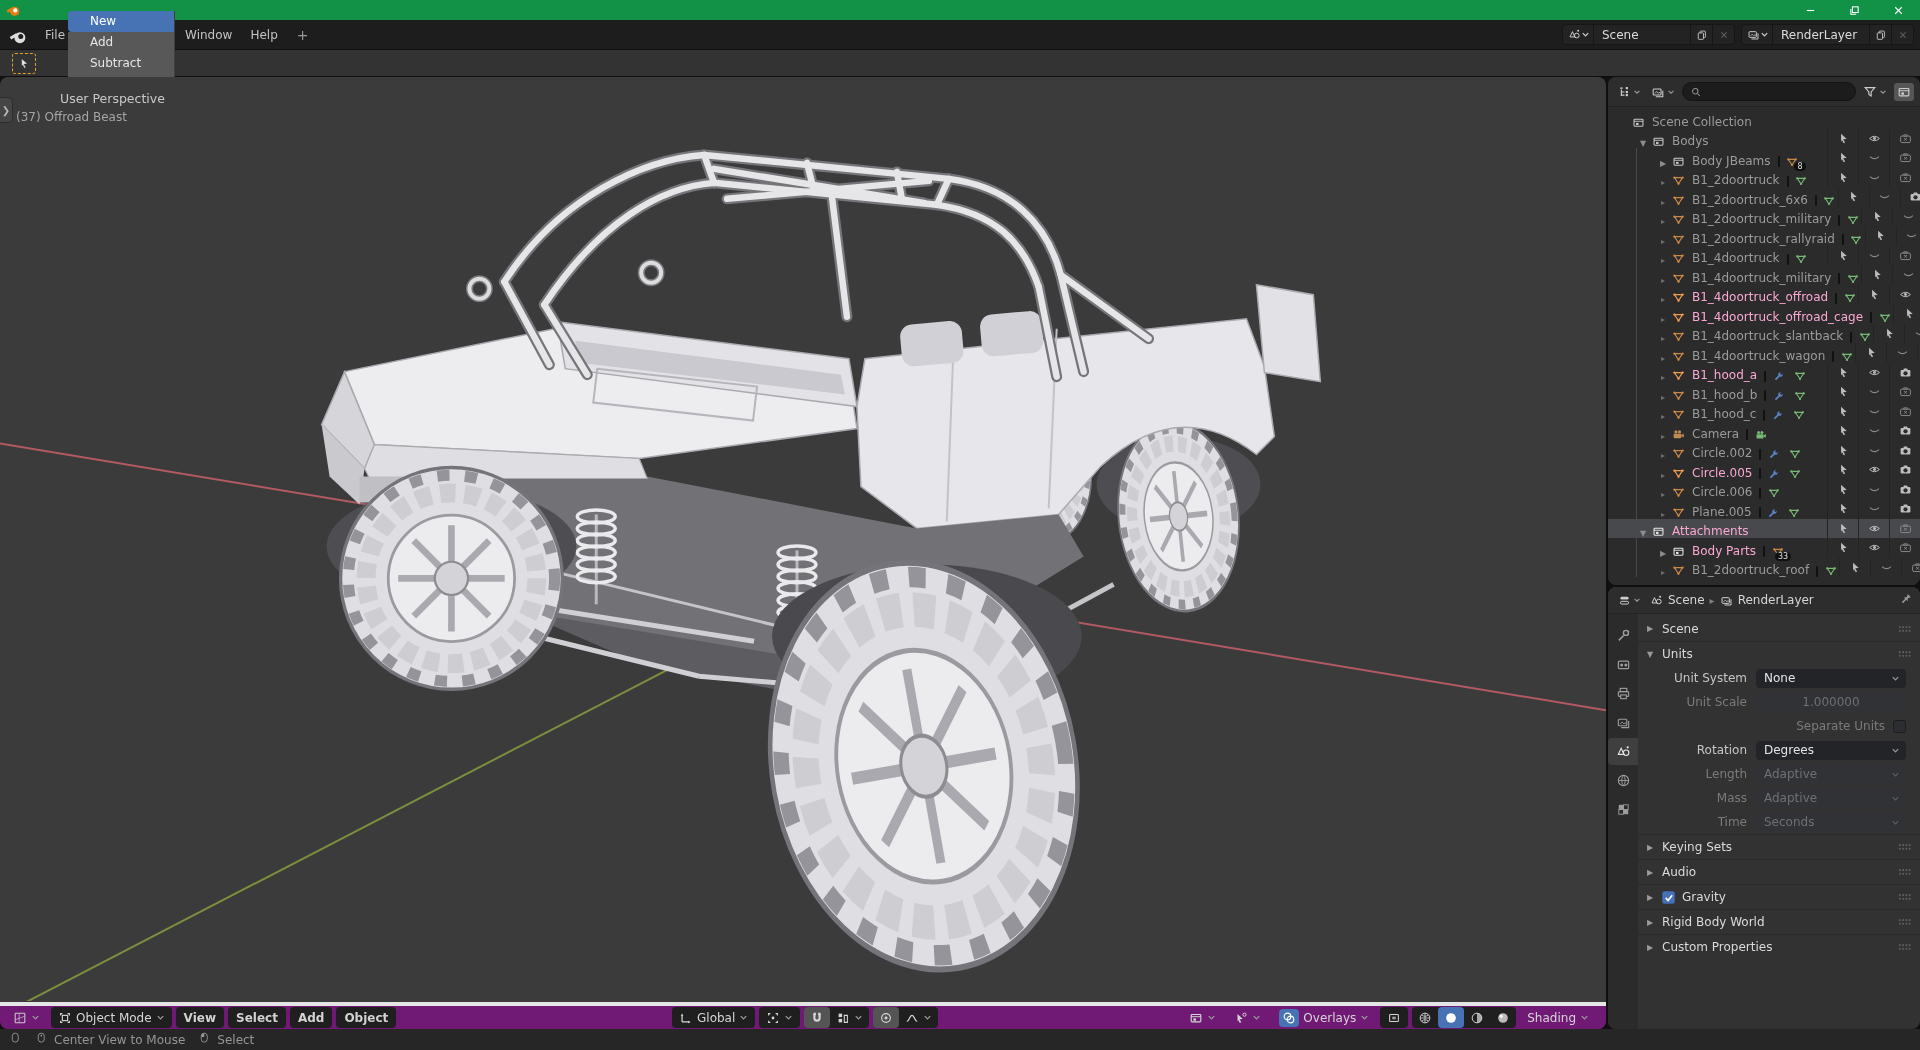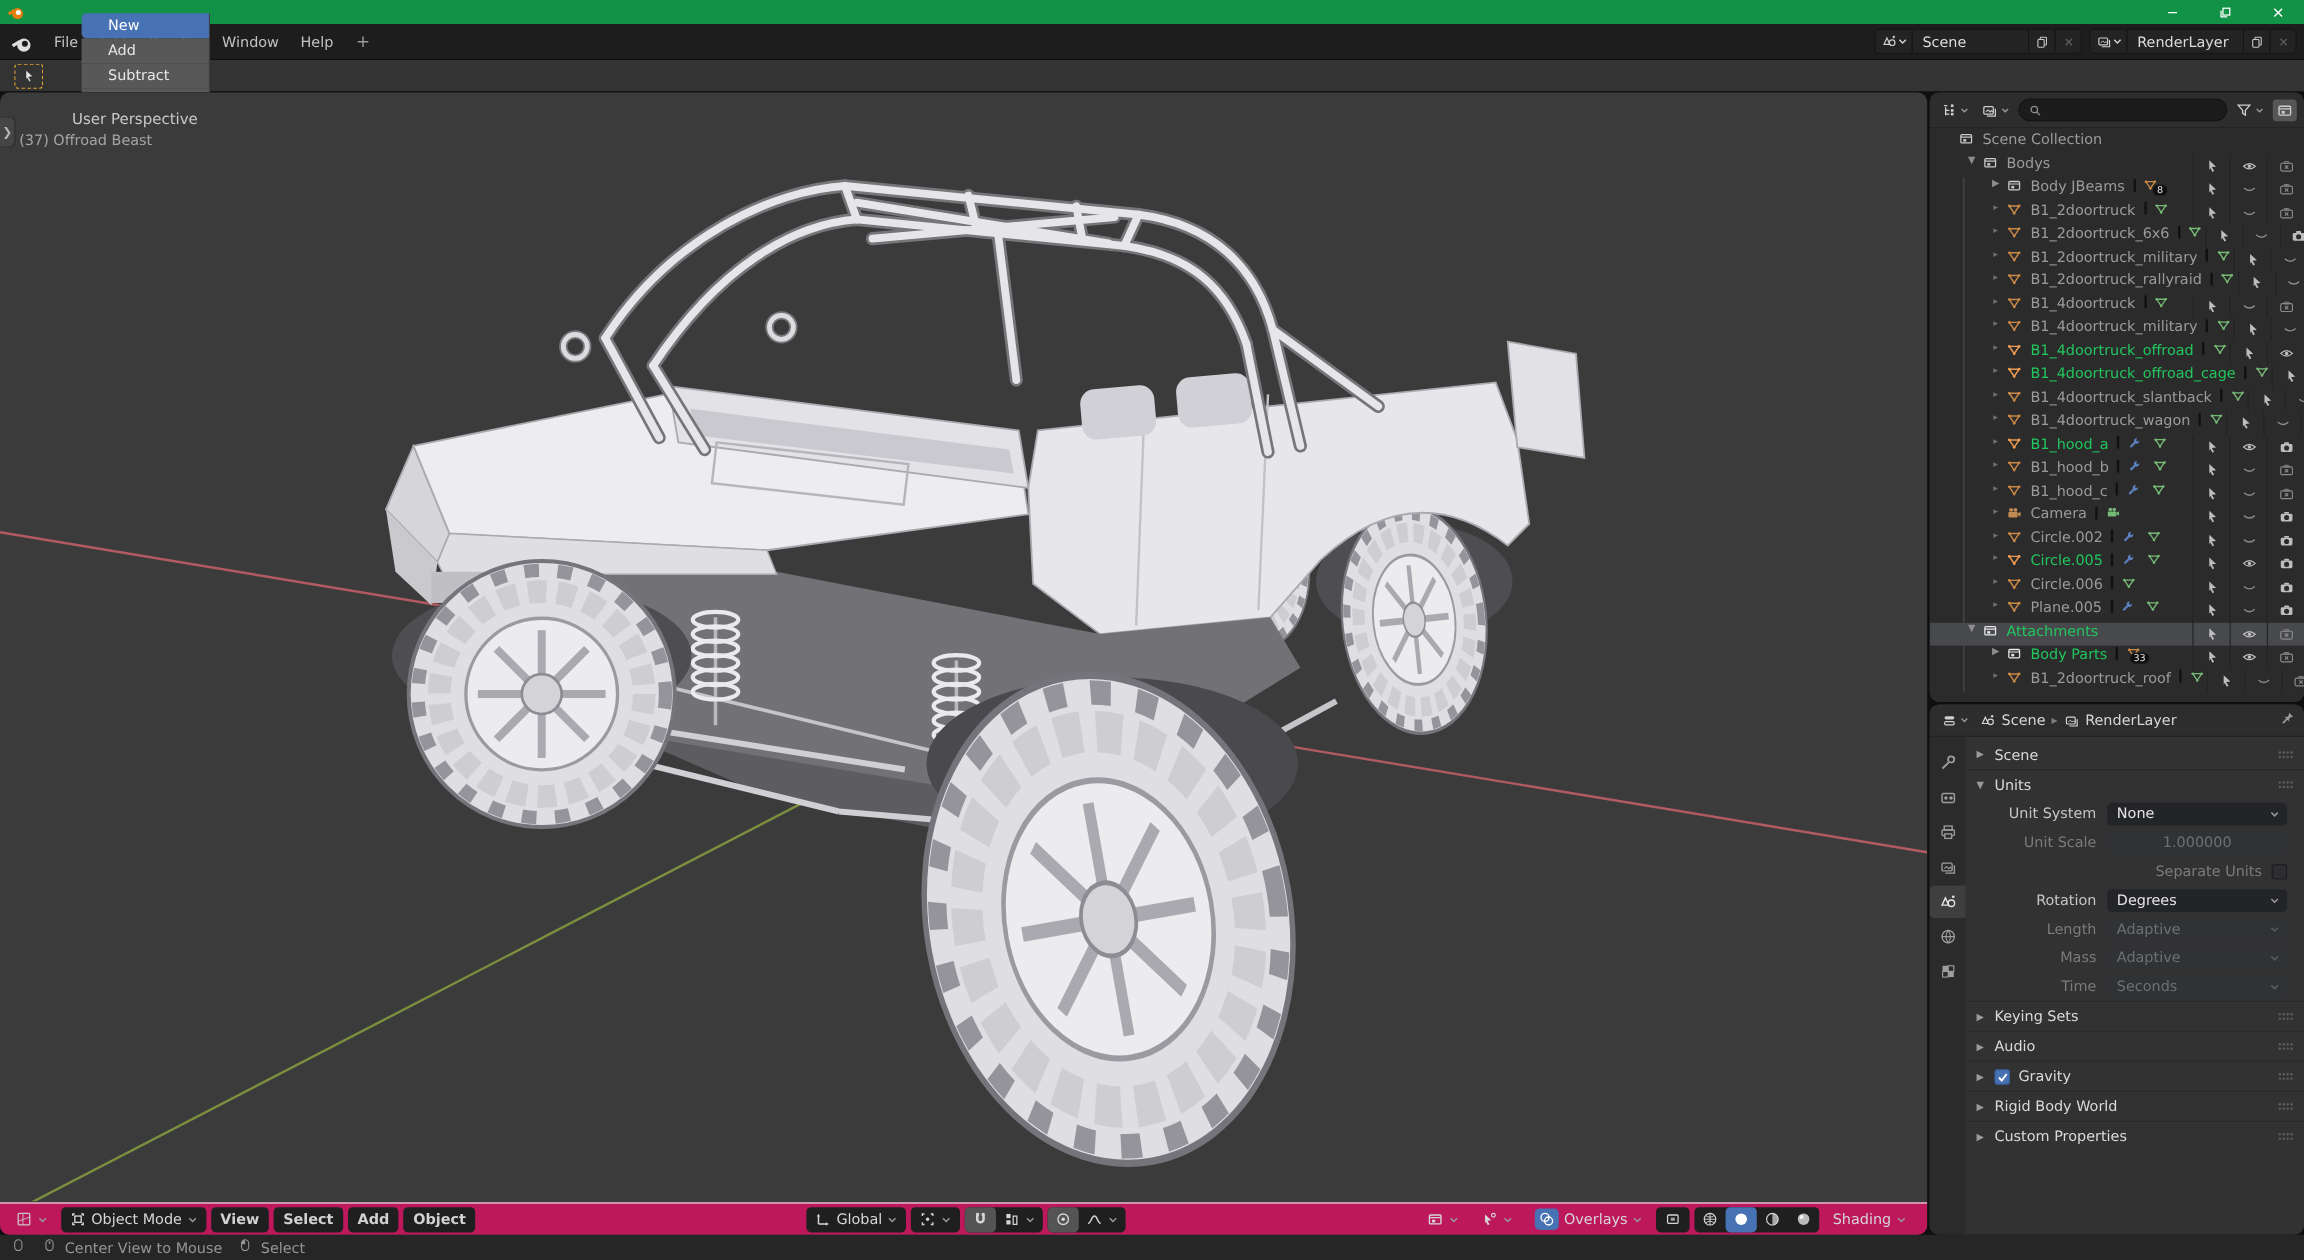--- a/index.html
+++ b/index.html
@@ -49,21 +49,21 @@
   
   .main { flex:1; display:flex; gap:2px; background:#0f0f0f; min-height:0; }
   .viewport { flex:1; position:relative; background:#3b3b3b; border-radius:8px; overflow:hidden; display:flex; flex-direction:column; }
   .vp-canvas { flex:1; position:relative; }
   .vp-canvas svg.scene3d { position:absolute; inset:0; }
   .vp-label { position:absolute; left:60px; top:14px; color:#c9c9c9; font-size:12.5px; }
   .vp-sublabel { position:absolute; left:16px; top:33px; color:#a5a5a5; font-size:12px; }
   .vp-collapse { position:absolute; left:0; top:20px; width:13px; height:26px; background:#454545;
                  border-radius:0 5px 5px 0; color:#b5b5b5; display:flex; align-items:center; justify-content:center;
                  font-size:10px; border:1px solid #2c2c2c; border-left:none; }
-  .vp-header { height:27px; background:#be185d; flex:none; position:relative; border-top:1px solid #e5e5e5; }
+  .vp-header { height:27px; background:#701a75; flex:none; position:relative; border-top:4px solid #e5e5e5; }
   .vph { position:absolute; top:0; height:100%; display:flex; align-items:center; gap:4px; }
   .vph-left { left:6px; } .vph-center { left:672px; } .vph-right { right:10px;text-align:right; }
   .vbtn { display:flex; align-items:center; gap:4px; background:#1f1f1f; border-radius:4px; height:21px; padding:0 7px; color:#d6d6d6; }
   .vbtn.flat { background:transparent; }
   .vbtn.toggled { background:#545454; }
   .vbtn.blue { background:#4772b3; color:#fff; }
   .vbtn svg { width:14px; height:14px; }
   .vbtn .chev svg { width:9px; height:9px; }
   .vmenu { color:#d2d2d2; padding:0 8px; height:21px; display:flex; align-items:center; background:#1f1f1f; border-radius:4px; }
   .vgroup { display:flex; background:#1f1f1f; border-radius:4px; height:21px; align-items:center; }
@@ -78,29 +78,29 @@
   .out-header { height:30px; background:#2d2d2d; display:flex; align-items:center; gap:4px; padding:0 6px; flex:none;
                 border-bottom:1px solid #222; }
   .oh-btn { display:flex; align-items:center; gap:2px; color:#cecece; padding:2px 3px; border-radius:3px; }
   .oh-btn svg { width:14px; height:14px; }
   .oh-btn .chev svg { width:8px; height:8px; }
   .oh-btn.pressed { background:#565656; }
   .out-search { flex:1; height:19px; background:#1c1c1c; border:1px solid #141414; border-radius:10px;
                 display:flex; align-items:center; padding:0 7px; color:#8f8f8f; gap:5px; }
   .out-search svg { width:12px; height:12px; }
   .out-body { flex:1; overflow:hidden; background:#2b2b2b; padding-top:2px; }
-  .orow { height:19.5px; display:flex; align-items:flex-start; position:relative; padding-left:8px; }
+  .orow { height:19.5px; display:flex; align-items:flex-end; position:relative; padding-left:8px; }
   .orow.selected { background:#47494c; }
   .orow .twig { width:14px; flex:none; display:flex; align-items:center; justify-content:center; color:#8d8d8d; font-size:8px; }
   .orow .oicon { width:17px; flex:none; display:flex; align-items:center; justify-content:center; position:relative; }
   .orow .oicon svg { width:13px; height:13px; }
   .orow .badge { position:absolute; right:-5px; bottom:-3px; background:#101010; color:#e0e0e0; font-size:8px;
                  border-radius:7px; padding:0 3px; line-height:9px; }
   .orow .oname { margin-left:5px; color:#9b9b9b; white-space:nowrap; }
-  .orow.bright .oname { color:#22c55e; }
+  .orow.bright .oname { color:#f9a8d4; }
   .orow .extras { display:flex; align-items:center; gap:4px; margin-left:7px; }
   .orow .extras svg { width:12px; height:12px; }
   .orow .vbar { width:2px; height:11px; background:#111; border-radius:1px; }
   .orow .controls { margin-left:auto; display:flex; flex:none; }
   .ocell { width:31px; height:19.5px; display:flex; align-items:center; justify-content:center; color:#bdbdbd;
            border-left:1px solid #242424; }
   .ocell svg { width:13px; height:13px; }
   .ocell.dim { color:#8a8a8a; }
   .treeline { position:absolute; left:28px; top:0; bottom:0; width:1px; background:#4a4a4a; }
 

